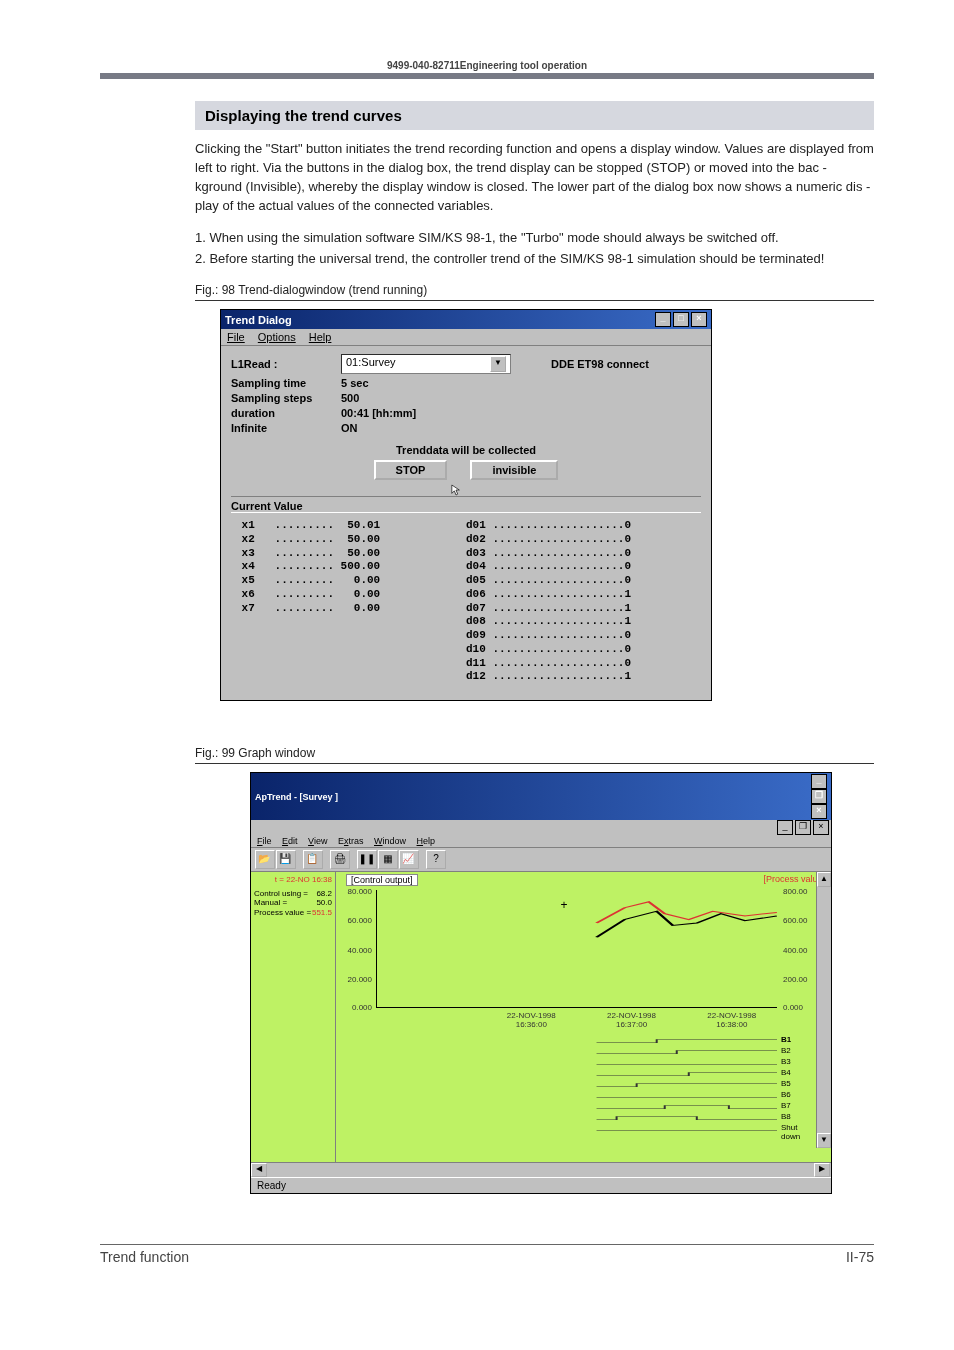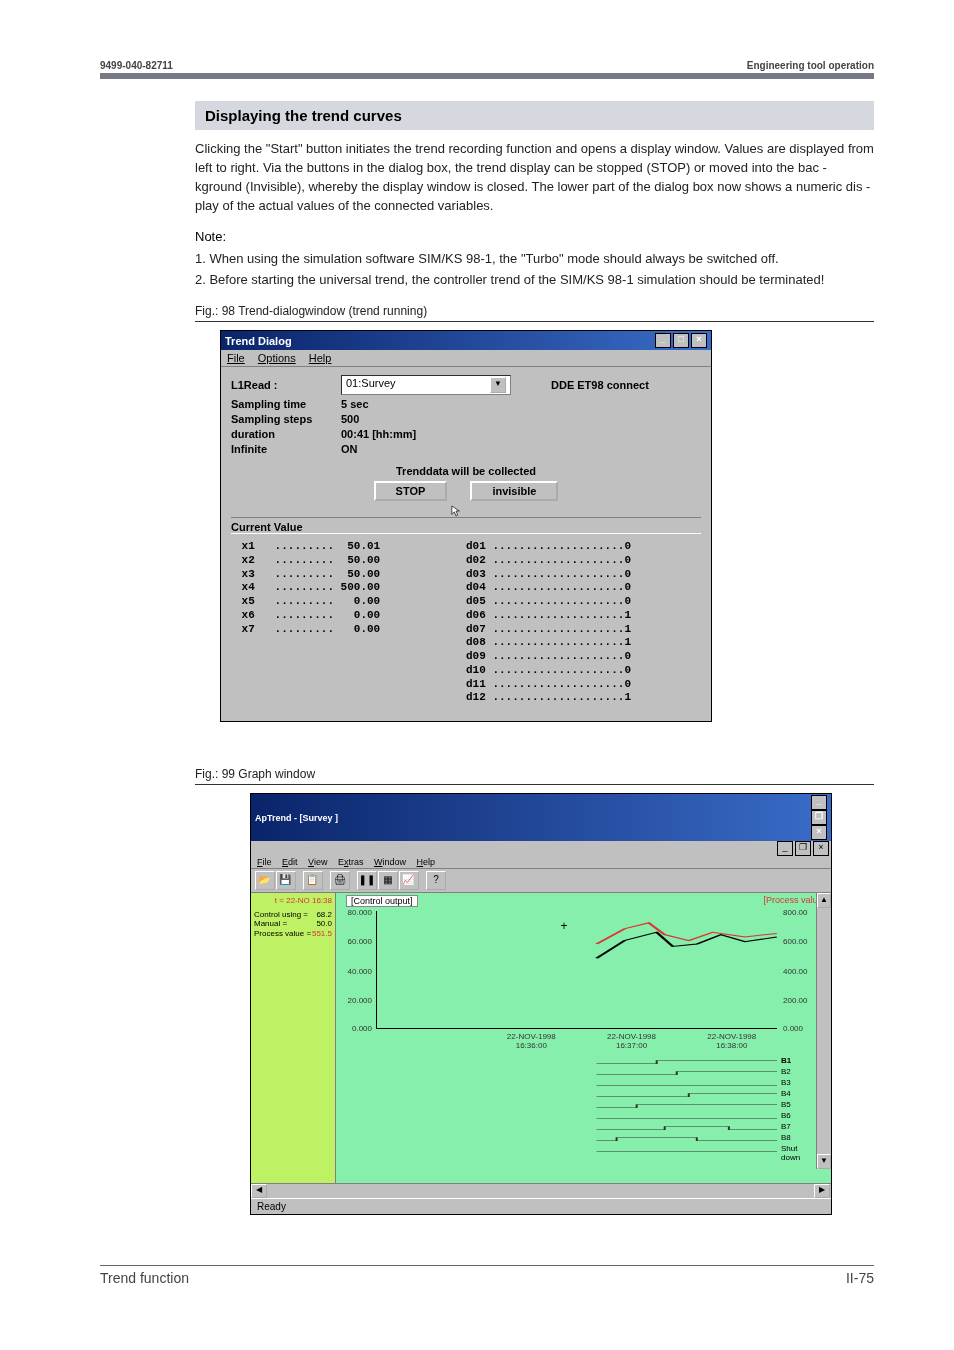--- a/index.html
+++ b/index.html
@@ -8,21 +8,21 @@
     font-family: Arial, Helvetica, sans-serif;
     font-size: 12px;
     color: #000;
     width: 954px;
   }
   .page {
     padding: 60px 80px 40px 100px;
   }
   .topbar {
     display: flex;
-    justify-content: space-between;
+    justify-content: center;
     font-size: 10px;
     font-weight: bold;
     color: #444;
     padding: 0 0 2px 0;
   }
   .thick-rule {
     height: 6px;
     background: #777a85;
     margin-bottom: 22px;
   }
@@ -191,21 +191,21 @@
     line-height:1.2;
   }
   .side-t { color:#cc3333; text-align:right; }
   .side-row { display:flex; justify-content:space-between; }
   .side-row .lab { color:#000; }
   .side-row .val { }
   .red { color:#dd3333; }
   .g-plot {
     flex:1;
     position:relative;
-    background:#86efac;
+    background:#bef264;
   }
   .plot-top-label {
     position:absolute; top:2px; left:10px;
     border:1px solid #888;
     padding:0 4px;
     font-size:9px;
     background:#fff;
   }
   .plot-top-right {
     position:absolute; top:2px; right:6px;
@@ -274,21 +274,20 @@
 <div class="page">
   <div class="topbar">
     <span>9499-040-82711</span>
     <span>Engineering tool operation</span>
   </div>
   <div class="thick-rule"></div>
 
   <div class="section-heading">Displaying the trend curves</div>
   <div class="body-text">Clicking the "Start" button initiates the trend recording function and opens a display window. Values are displayed from left to right. Via the buttons in the dialog box, the trend display can be stopped (STOP) or moved into the bac - kground (Invisible), whereby the display window is closed. The lower part of the dialog box now shows a numeric dis - play of the actual values of the connected variables.</div>
 
-  <div class="note-label">Note:</div>
   <div class="body-text" style="margin-bottom:2px">1. When using the simulation software SIM/KS 98-1, the "Turbo" mode should always be  switched off.</div>
   <div class="body-text">2. Before starting the universal trend, the controller trend of the SIM/KS 98-1 simulation  should be terminated!</div>
 
   <div class="figure-caption"> Fig.: 98 Trend-dialogwindow (trend running)</div>
   <div class="fig-rule"></div>
 
   <div class="dialog">
     <div class="titlebar">
       <span class="title-text">Trend Dialog</span>
       <div class="wbtns">

